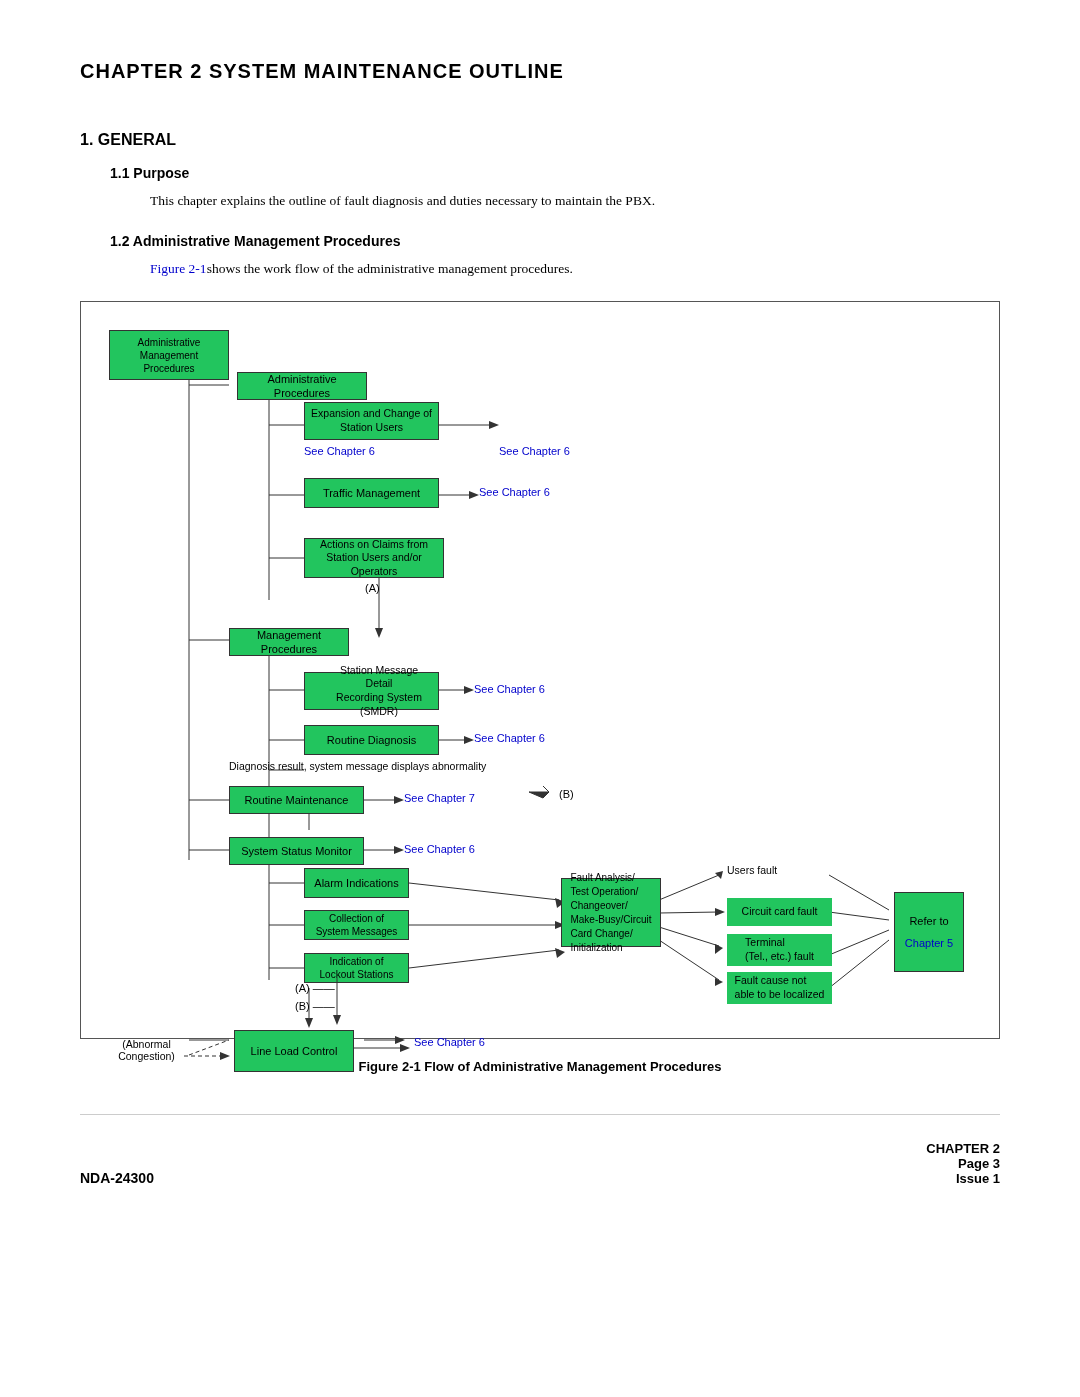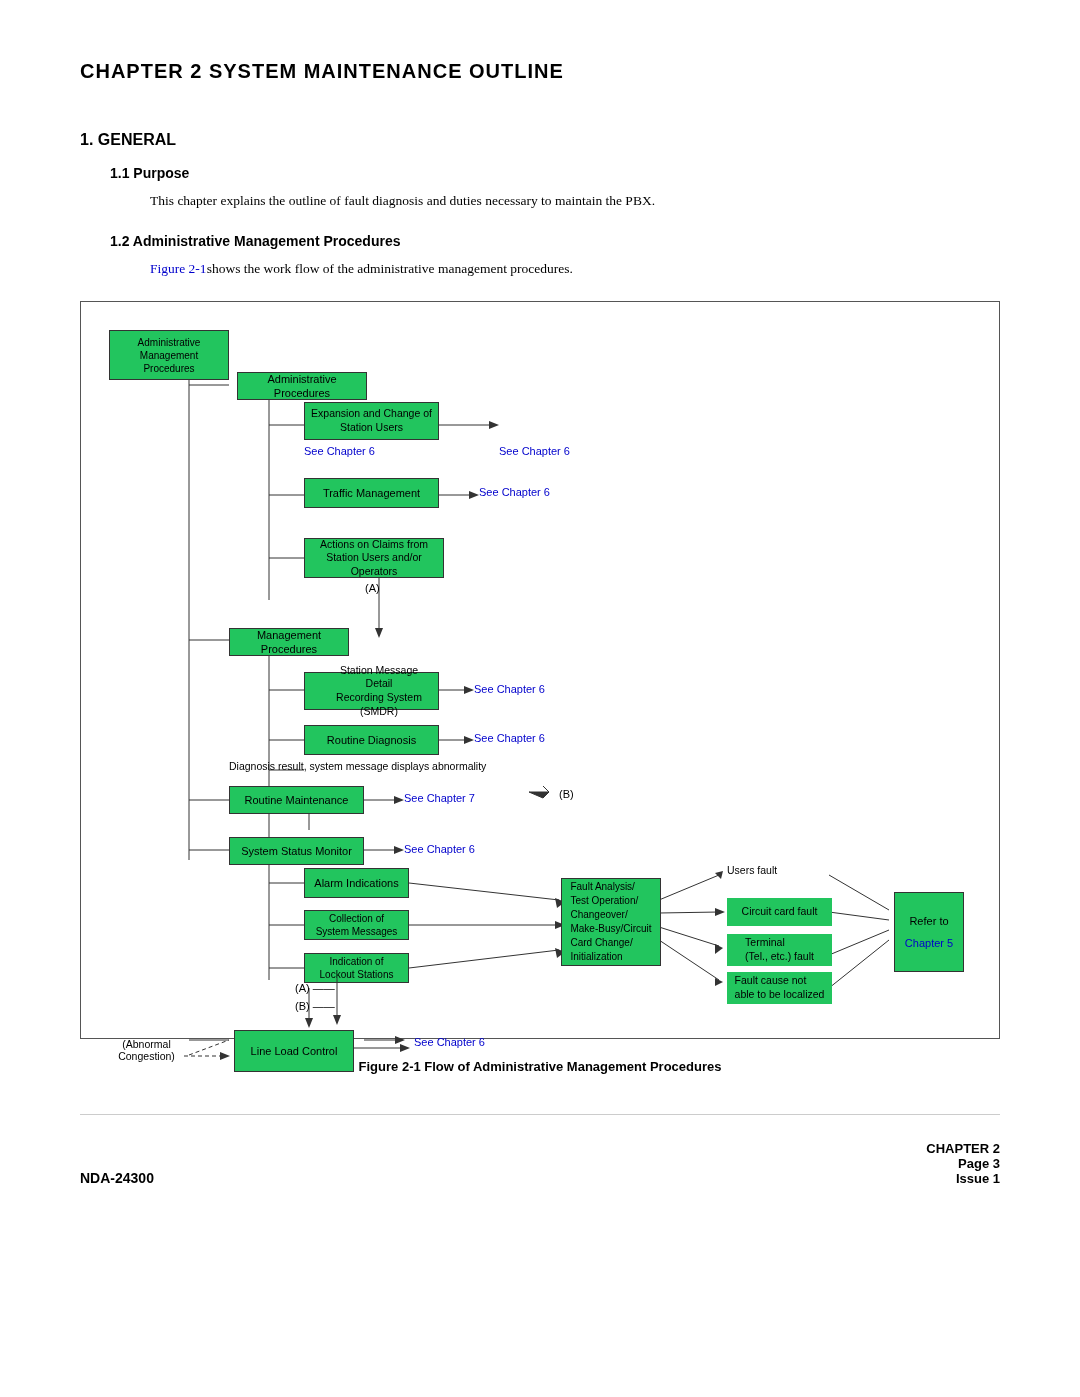--- a/index.html
+++ b/index.html
@@ -318,21 +318,21 @@
     </div>
 
     <div class="fc-box" style="left:205px; top:590px; width:105px; height:30px; font-size:10px;">
       Collection of System Messages
     </div>
 
     <div class="fc-box" style="left:205px; top:633px; width:105px; height:30px; font-size:10px;">
       Indication of Lockout Stations
     </div>
 
-    <div class="fc-box" style="left:462px; top:558px; width:100px; height:88px; font-size:10px; text-align:left; padding:20px 6px; line-height:1.4;">
+    <div class="fc-box" style="left:462px; top:558px; width:100px; height:69px; font-size:10px; text-align:left; padding:20px 6px; line-height:1.4;">
       Fault Analysis/<br>Test Operation/<br>Changeover/<br>Make-Busy/Circuit<br>Card Change/<br>Initialization
     </div>
 
     <div class="fc-label" style="left:628px; top:544px; font-size:10.5px;">Users fault</div>
 
     <div class="fc-box" style="left:628px; top:578px; width:105px; height:28px; font-size:10.5px; border:none; text-align:left;">
       Circuit card fault
     </div>
 
     <div class="fc-box" style="left:628px; top:614px; width:105px; height:32px; font-size:10.5px; border:none; text-align:left;">

